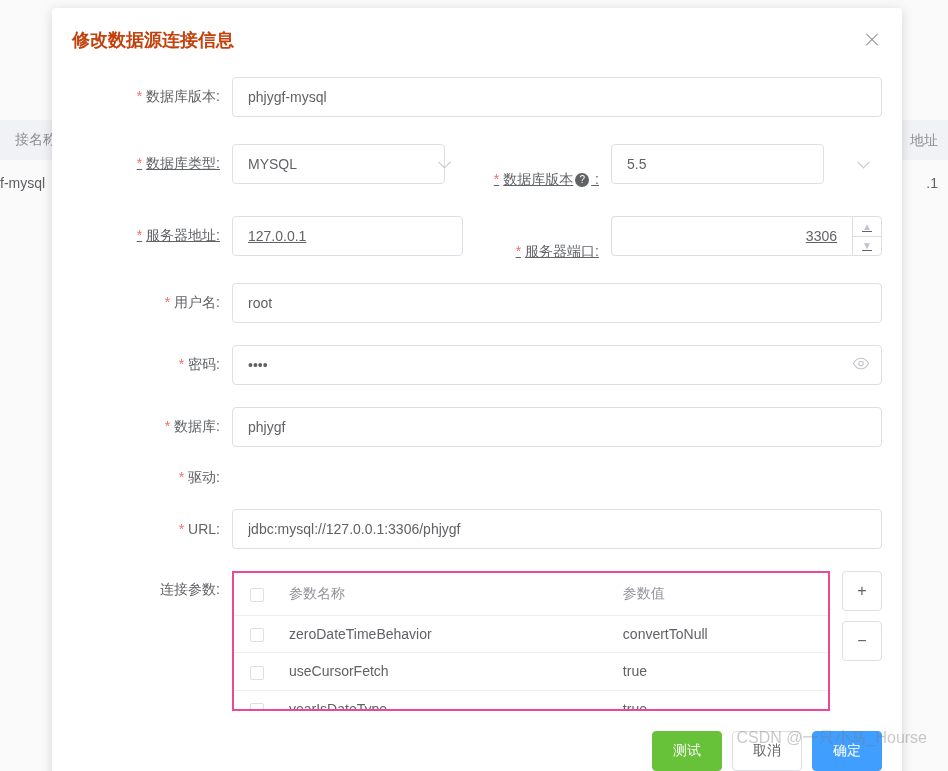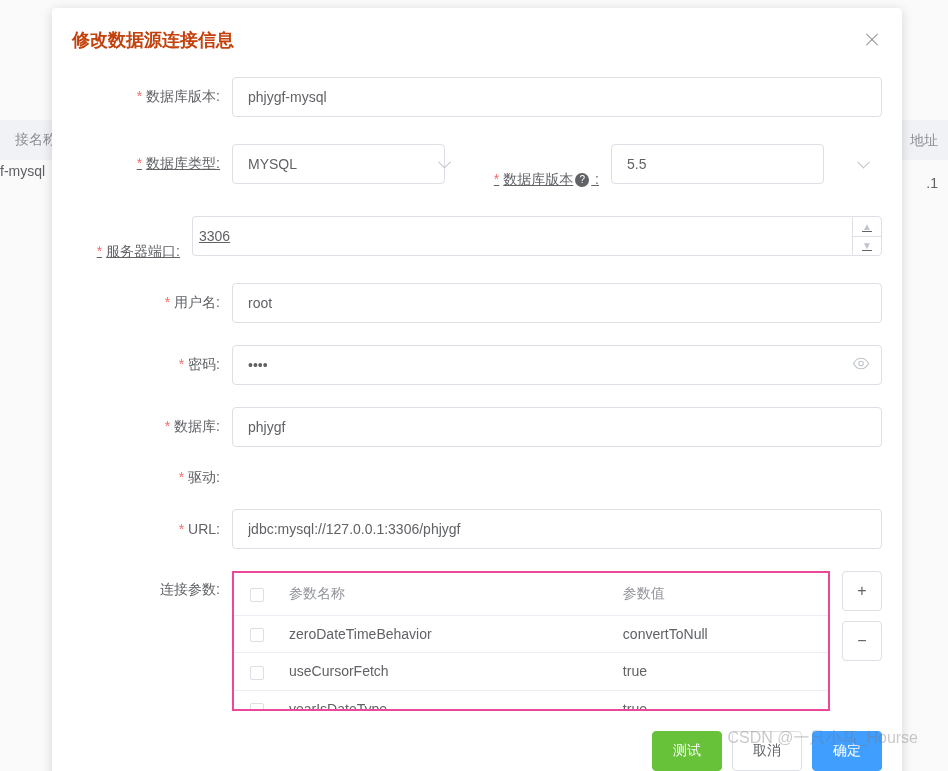--- a/index.html
+++ b/index.html
@@ -20,21 +20,21 @@
     }
     .bg-header-row {
       position: absolute;
       top: 120px; left: 0; width: 948px; height: 40px;
       background: #f5f7fa;
       color: #909399;
       padding: 0 15px;
       display: flex;
       align-items: center;
     }
-    .bg-cell-left { position: absolute; top: 163px; left: 0; color: #606266; }
+    .bg-cell-left { position: absolute; top: 175px; left: 0; color: #606266; }
     .bg-cell-right { position: absolute; top: 175px; right: 10px; color: #606266; }
     .overlay {
       position: absolute;
       top: 0; left: 0; width: 948px; height: 771px;
       background: rgba(0,0,0,0.02);
     }
     .dialog {
       position: absolute;
       top: 8px; left: 52px;
       width: 850px;
@@ -133,25 +133,26 @@
     .number-input-wrap {
       position: relative;
       flex: 1;
       display: flex;
     }
     .number-input {
       flex: 1;
       height: 40px;
       border: 1px solid #dcdfe6;
       border-radius: 4px 0 0 4px;
-      padding: 0 6px;
+      padding: 0 15px;
       font-size: 14px;
       color: #606266;
       outline: none;
       border-right: none;
+      text-align: right;
     }
     .number-controls {
       width: 30px;
       border: 1px solid #dcdfe6;
       border-radius: 0 4px 4px 0;
       display: flex;
       flex-direction: column;
     }
     .num-btn {
       flex: 1;
@@ -245,21 +246,21 @@
       border: 1px solid #dcdfe6;
       background: #fff;
       color: #606266;
       display: flex;
       align-items: center;
     }
     .btn-success { background: #67c23a; border-color: #67c23a; color: #fff; }
     .btn-primary { background: #409eff; border-color: #409eff; color: #fff; }
     .watermark {
       position: absolute;
-      bottom: 22px; right: 30px;
+      bottom: 22px; right: 21px;
       color: rgba(120,120,120,0.4);
       font-size: 16px;
       pointer-events: none;
     }
   </style>
 </head>
 <body>
 
 <div class="bg-table">
   <div class="bg-header-row">
@@ -294,20 +295,24 @@
       <label class="form-label narrow">
         <span class="required">数据库版本</span><span class="help-icon">?</span><span> :</span>
       </label>
       <div class="select" style="flex:1;position:relative">
         <input class="input" readonly="" value="5.5" style="">
       </div>
     </div>
   </div>
 
   <div class="form-row two-col">
+    <div class="form-item">
+      <label class="form-label required">服务器地址:</label>
+      <input class="input" value="127.0.0.1" style="">
+    </div>
     <div class="form-item">
       <label class="form-label narrow required">服务器端口:</label>
       <div class="number-input-wrap">
         <input class="number-input" value="3306" style="">
         <div class="number-controls">
           <div class="num-btn">▲</div>
           <div class="num-btn">▼</div>
         </div>
       </div>
     </div>

